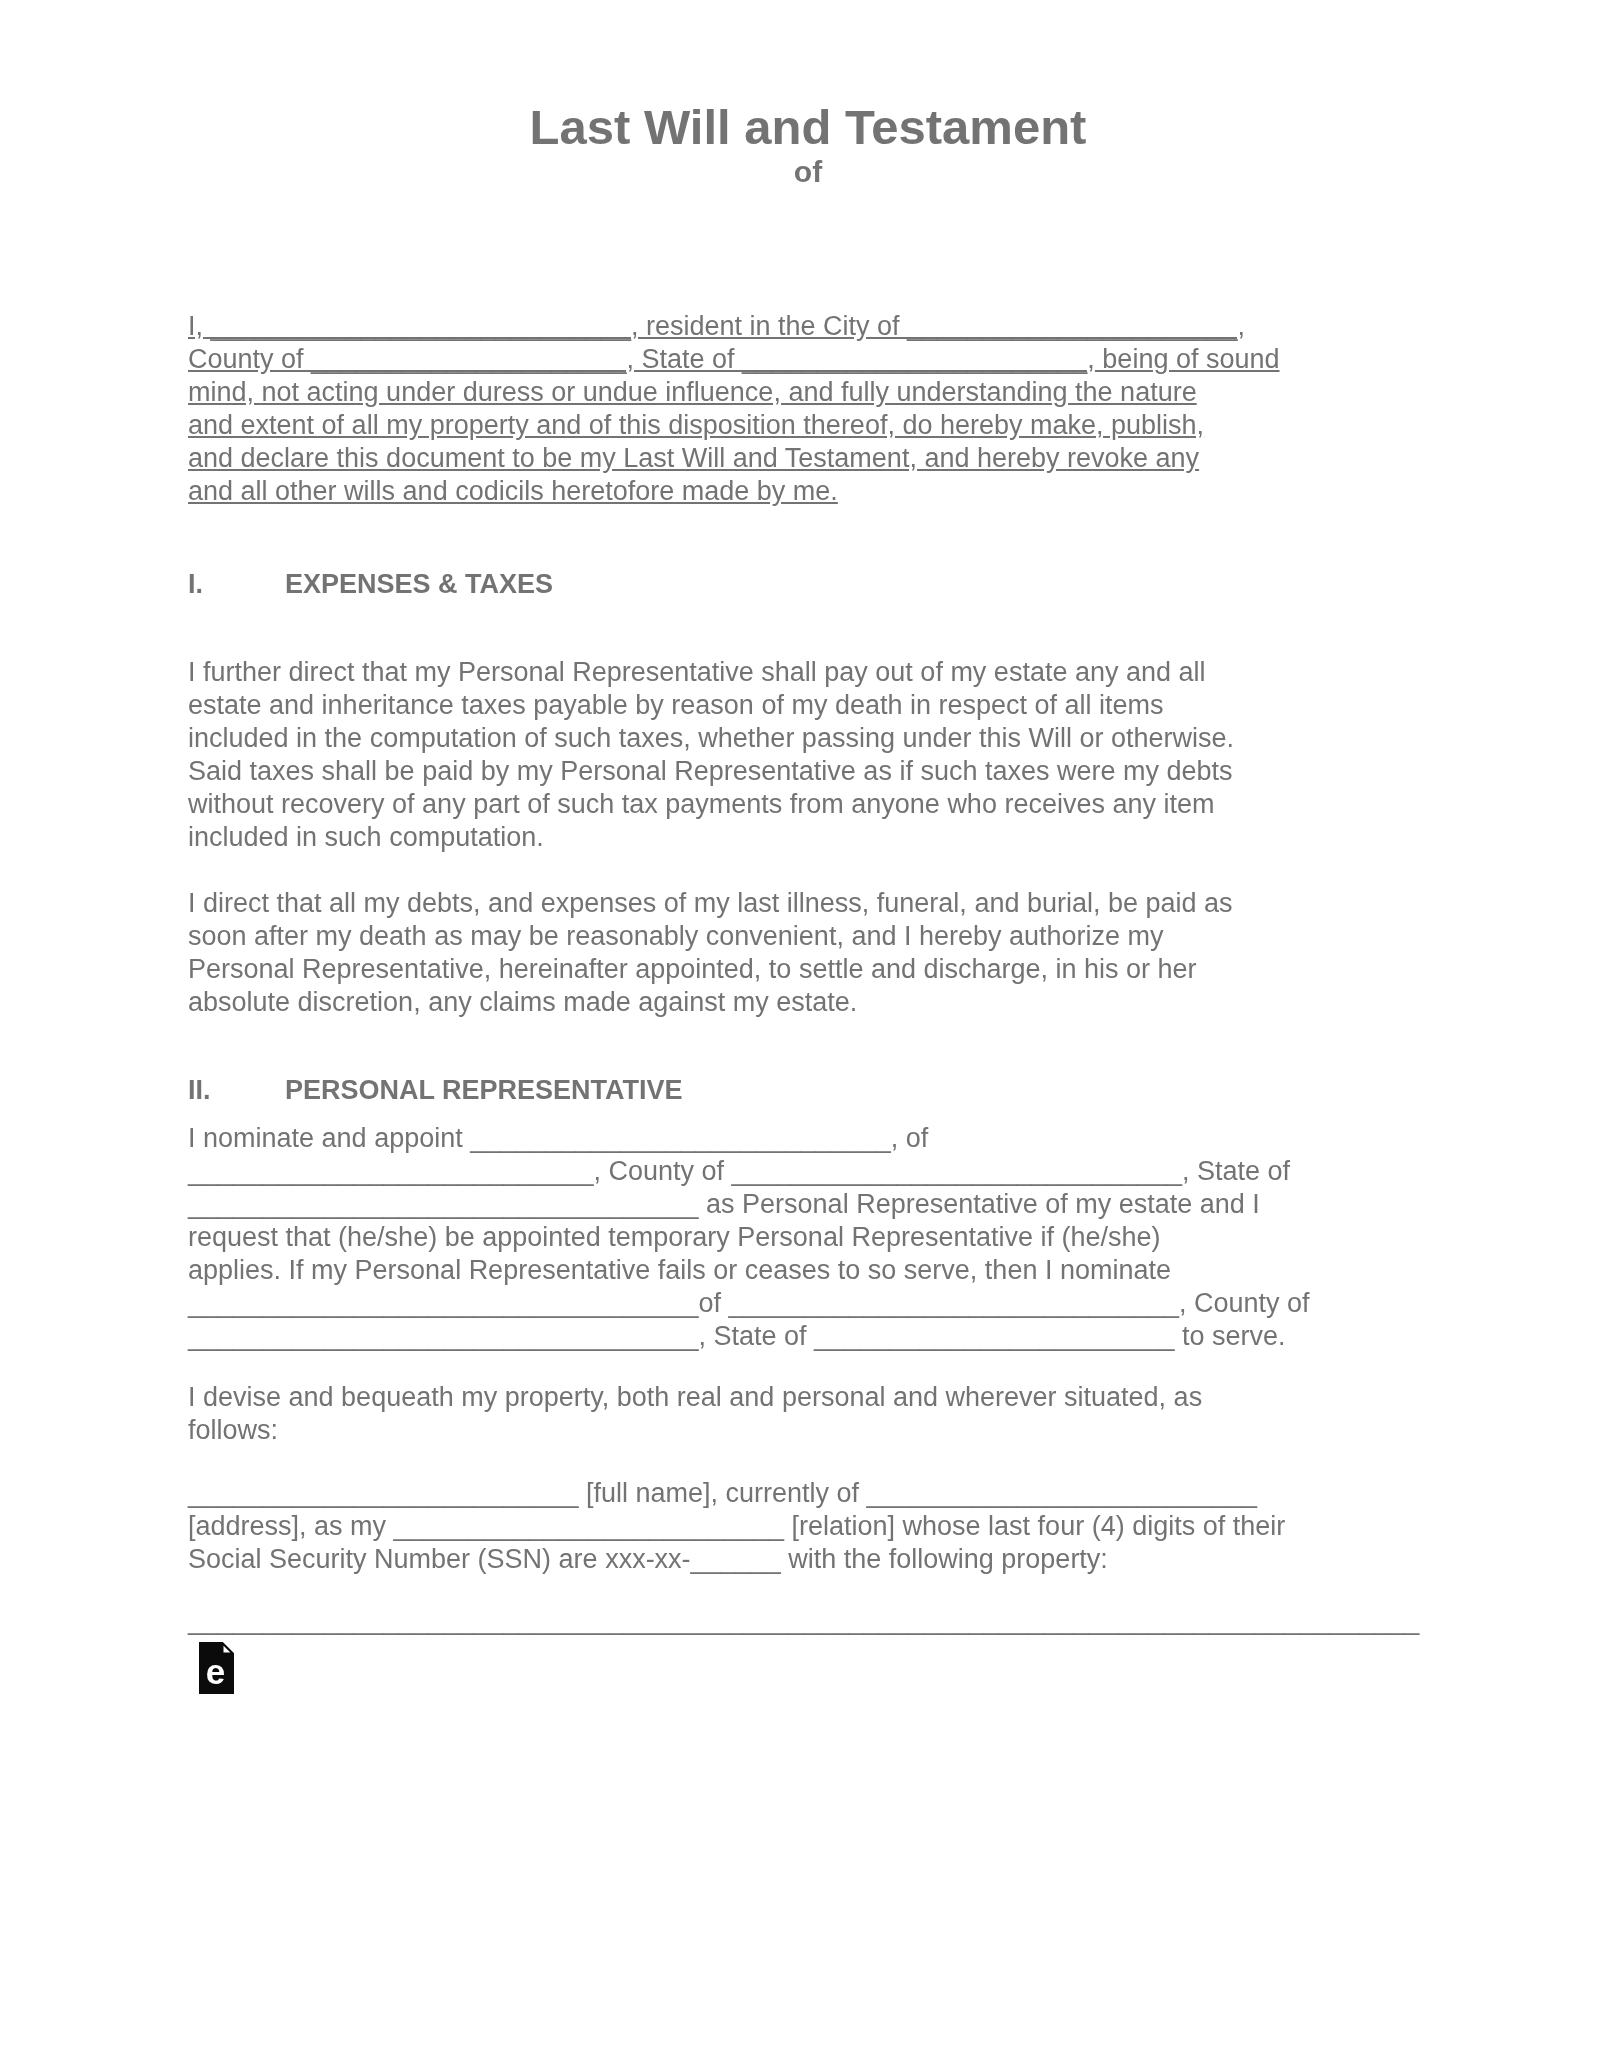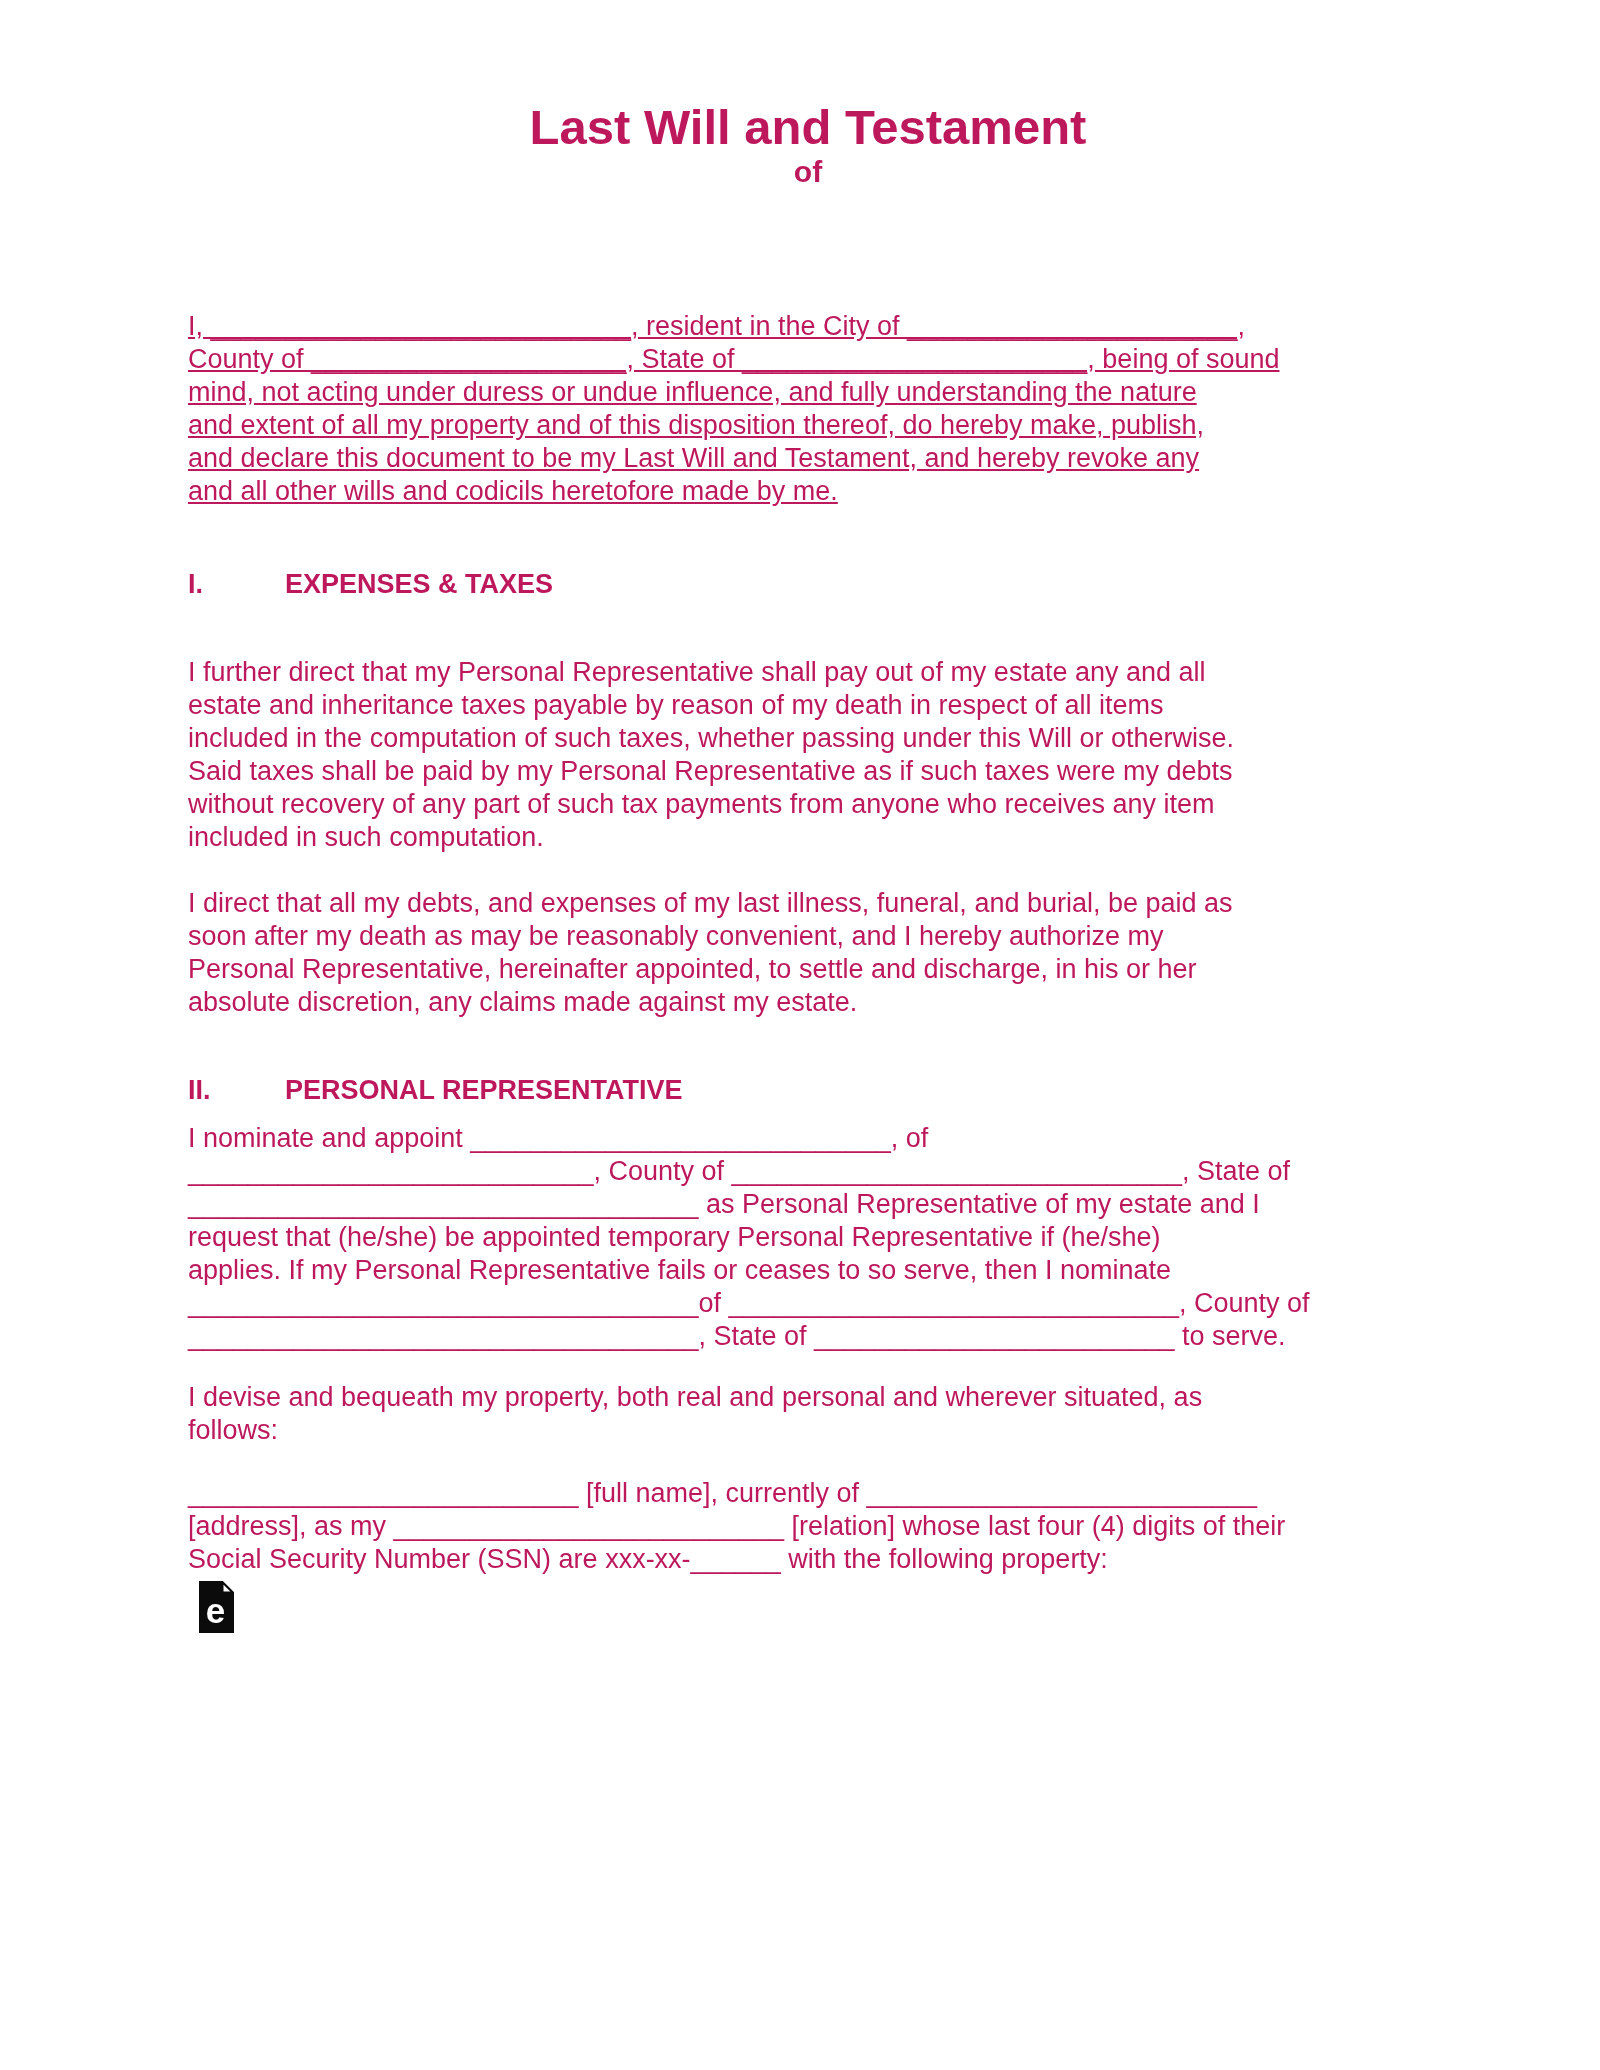--- a/index.html
+++ b/index.html
@@ -1,21 +1,21 @@
 <!DOCTYPE html>
 <html><head>
 <meta charset="utf-8">
 <style>
   html, body { margin: 0; padding: 0; background: #ffffff; }
   .page {
     position: relative;
     width: 1600px;
     height: 2070px;
     background: #ffffff;
-    color: #be185d;
+    color: #737373;
     font-family: "Liberation Sans", "DejaVu Sans", sans-serif;
     font-size: 27px;
     line-height: 33px;
     overflow: hidden;
     box-sizing: border-box;
     padding: 0 172px 0 188px;
   }
   .doc-title {
     margin: 0;
     padding-top: 100px;
@@ -95,20 +95,21 @@
 __________________________________of ______________________________, County of
 __________________________________, State of ________________________ to serve.</div>
 
   <div class="para p-3a">I devise and bequeath my property, both real and personal and wherever situated, as
 follows:</div>
 
   <div class="para ben-para">__________________________ [full name], currently of __________________________
 [address], as my __________________________ [relation] whose last four (4) digits of their
 Social Security Number (SSN) are xxx-xx-______ with the following property:</div>
 
+  <div class="footer-rule">__________________________________________________________________________________</div>
 
   <div class="logo-wrap">
     <svg width="35" height="52" viewBox="0 0 35 52" xmlns="http://www.w3.org/2000/svg">
       <path d="M0,0 L23.5,0 L35,11.5 L35,52 L0,52 Z" fill="#0b0b0b"></path>
       <path d="M23.5,1.2 L23.5,11.5 L33.8,11.5 Z" fill="#ffffff" stroke="#0b0b0b" stroke-width="2"></path>
       <text x="16.5" y="42" text-anchor="middle" font-family="Liberation Sans, DejaVu Sans, sans-serif" font-weight="bold" font-size="35" fill="#ffffff">e</text>
     </svg>
   </div>
 
 </div>

